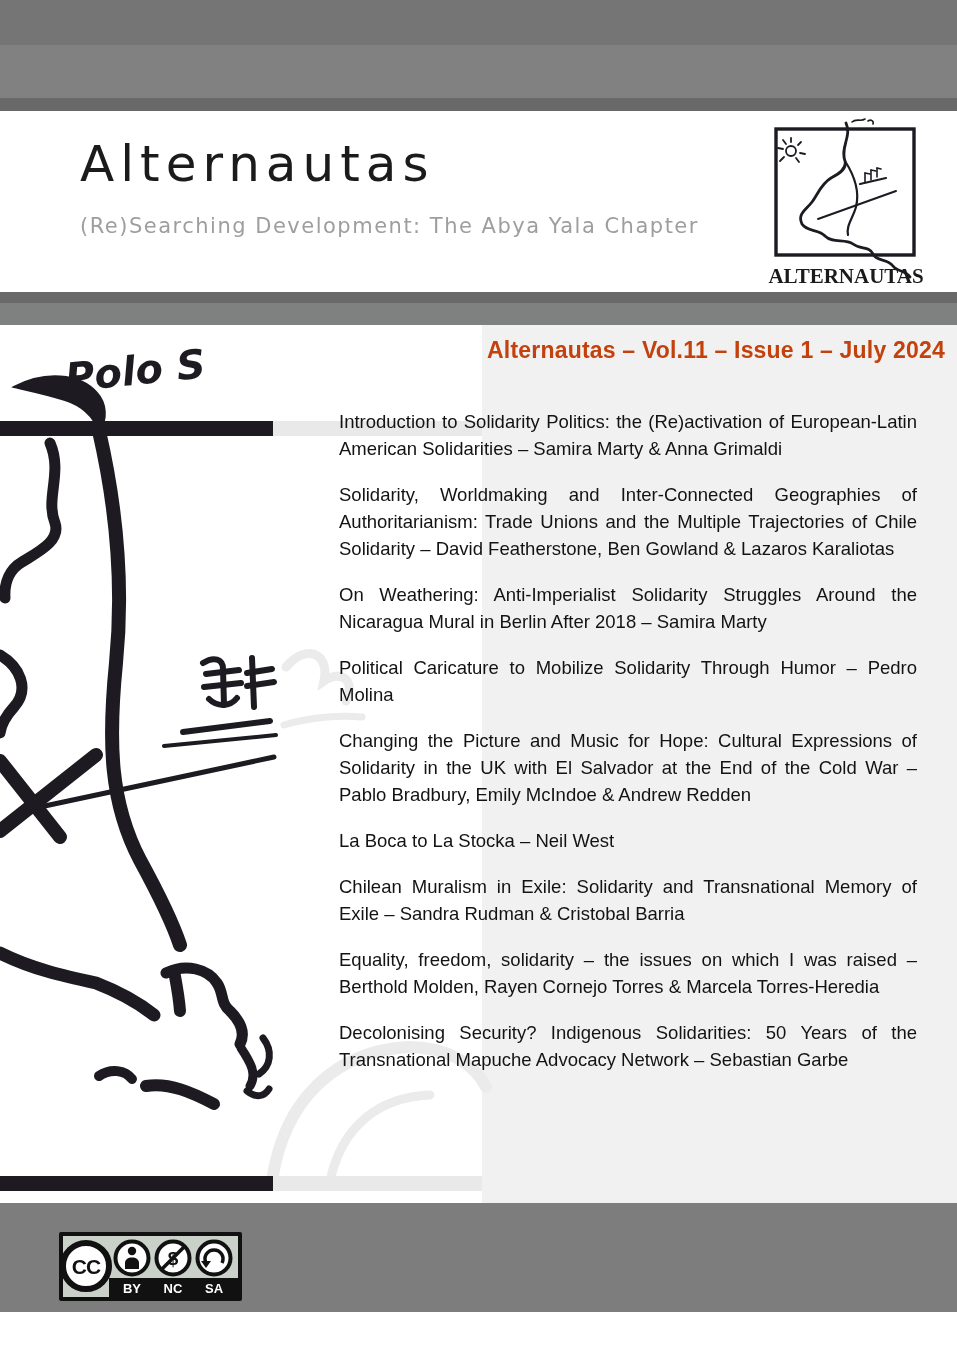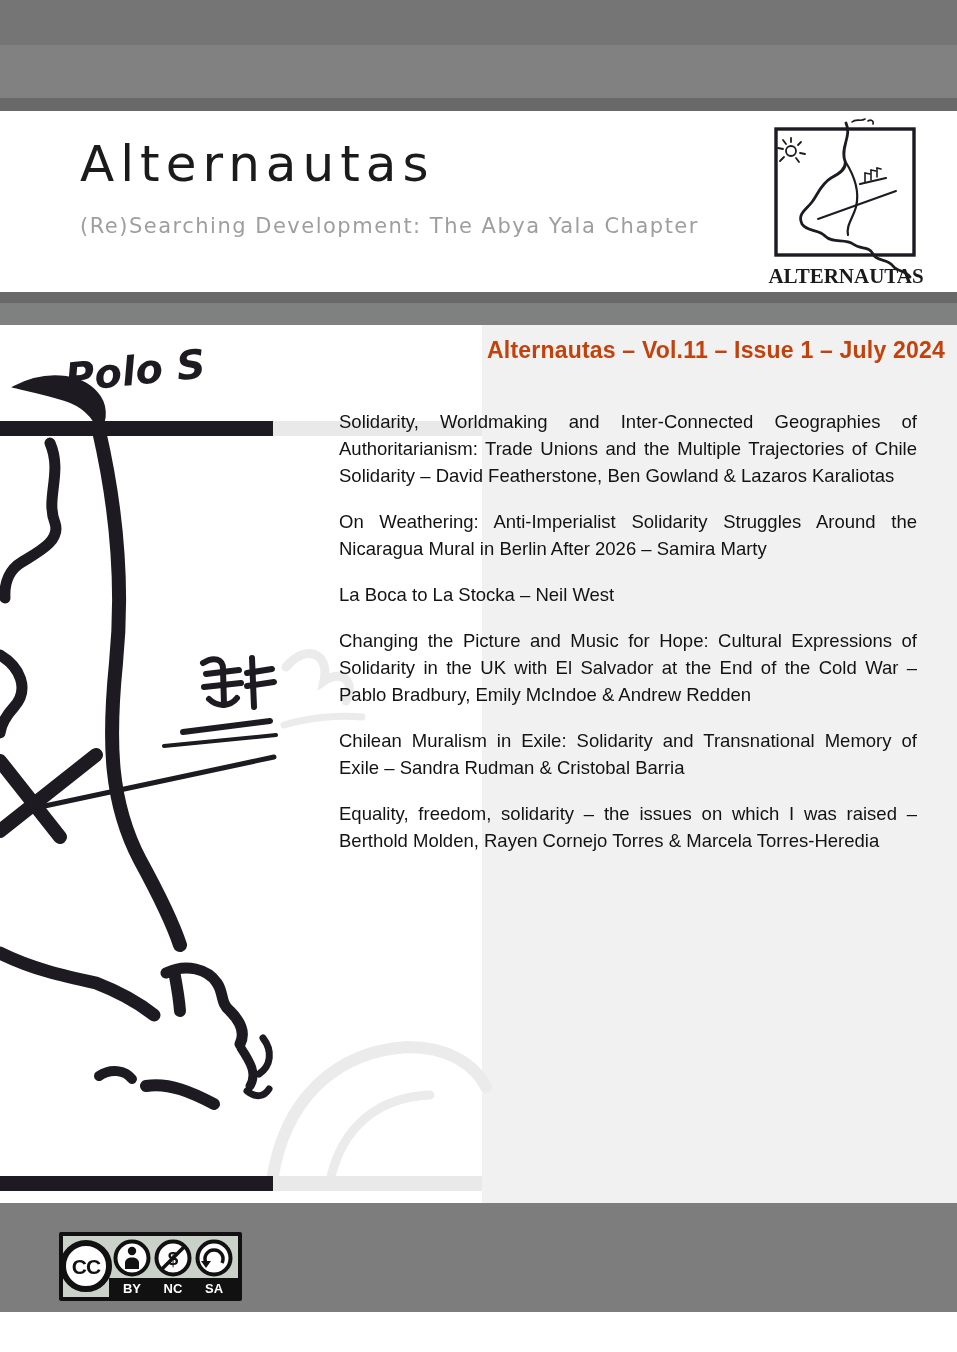--- a/index.html
+++ b/index.html
@@ -136,26 +136,29 @@
         <path d="M146,761 C169,757 193,768 214,779" stroke-width="12"></path>
         <path d="M263,713 C273,726 271,741 259,749" stroke-width="7"></path>
       </g>
 
       <text x="66" y="66" transform="rotate(-6 75 60)" font-family="DejaVu Sans, sans-serif" font-style="italic" font-weight="bold" font-size="40" fill="#1d1b21">Polo S</text>
     </svg>
 
     <div class="issue-title">Alternautas – Vol.11 – Issue 1 – July 2024</div>
 
     <div class="toc">
+      <p>Introduction to Solidarity Politics: the (Re)activation of European-Latin American Solidarities – Samira Marty &amp; Anna Grimaldi</p>
       <p>Solidarity, Worldmaking and Inter-Connected Geographies of Authoritarianism: Trade Unions and the Multiple Trajectories of Chile Solidarity – David Featherstone, Ben Gowland &amp; Lazaros Karaliotas</p>
-      <p>On Weathering: Anti-Imperialist Solidarity Struggles Around the Nicaragua Mural in Berlin After 2026 – Samira Marty</p>
+      <p>On Weathering: Anti-Imperialist Solidarity Struggles Around the Nicaragua Mural in Berlin After 2018 – Samira Marty</p>
+      <p>Political Caricature to Mobilize Solidarity Through Humor – Pedro Molina</p>
+      <p>Changing the Picture and Music for Hope: Cultural Expressions of Solidarity in the UK with El Salvador at the End of the Cold War – Pablo Bradbury, Emily McIndoe &amp; Andrew Redden</p>
       <p>La Boca to La Stocka – Neil West</p>
-      <p>Changing the Picture and Music for Hope: Cultural Expressions of Solidarity in the UK with El Salvador at the End of the Cold War – Pablo Bradbury, Emily McIndoe &amp; Andrew Redden</p>
       <p>Chilean Muralism in Exile: Solidarity and Transnational Memory of Exile – Sandra Rudman &amp; Cristobal Barria</p>
       <p>Equality, freedom, solidarity – the issues on which I was raised – Berthold Molden, Rayen Cornejo Torres &amp; Marcela Torres-Heredia</p>
+      <p>Decolonising Security? Indigenous Solidarities: 50 Years of the Transnational Mapuche Advocacy Network – Sebastian Garbe</p>
     </div>
   </div>
 
   <div class="footer">
 
     <svg class="cc-badge" viewBox="0 0 183 69">
       <rect x="0" y="0" width="183" height="69" rx="2" fill="#111111"></rect>
       <rect x="4" y="4" width="175" height="61" fill="#c9d1c9"></rect>
       <rect x="50" y="46" width="129" height="19" fill="#111111"></rect>
 

